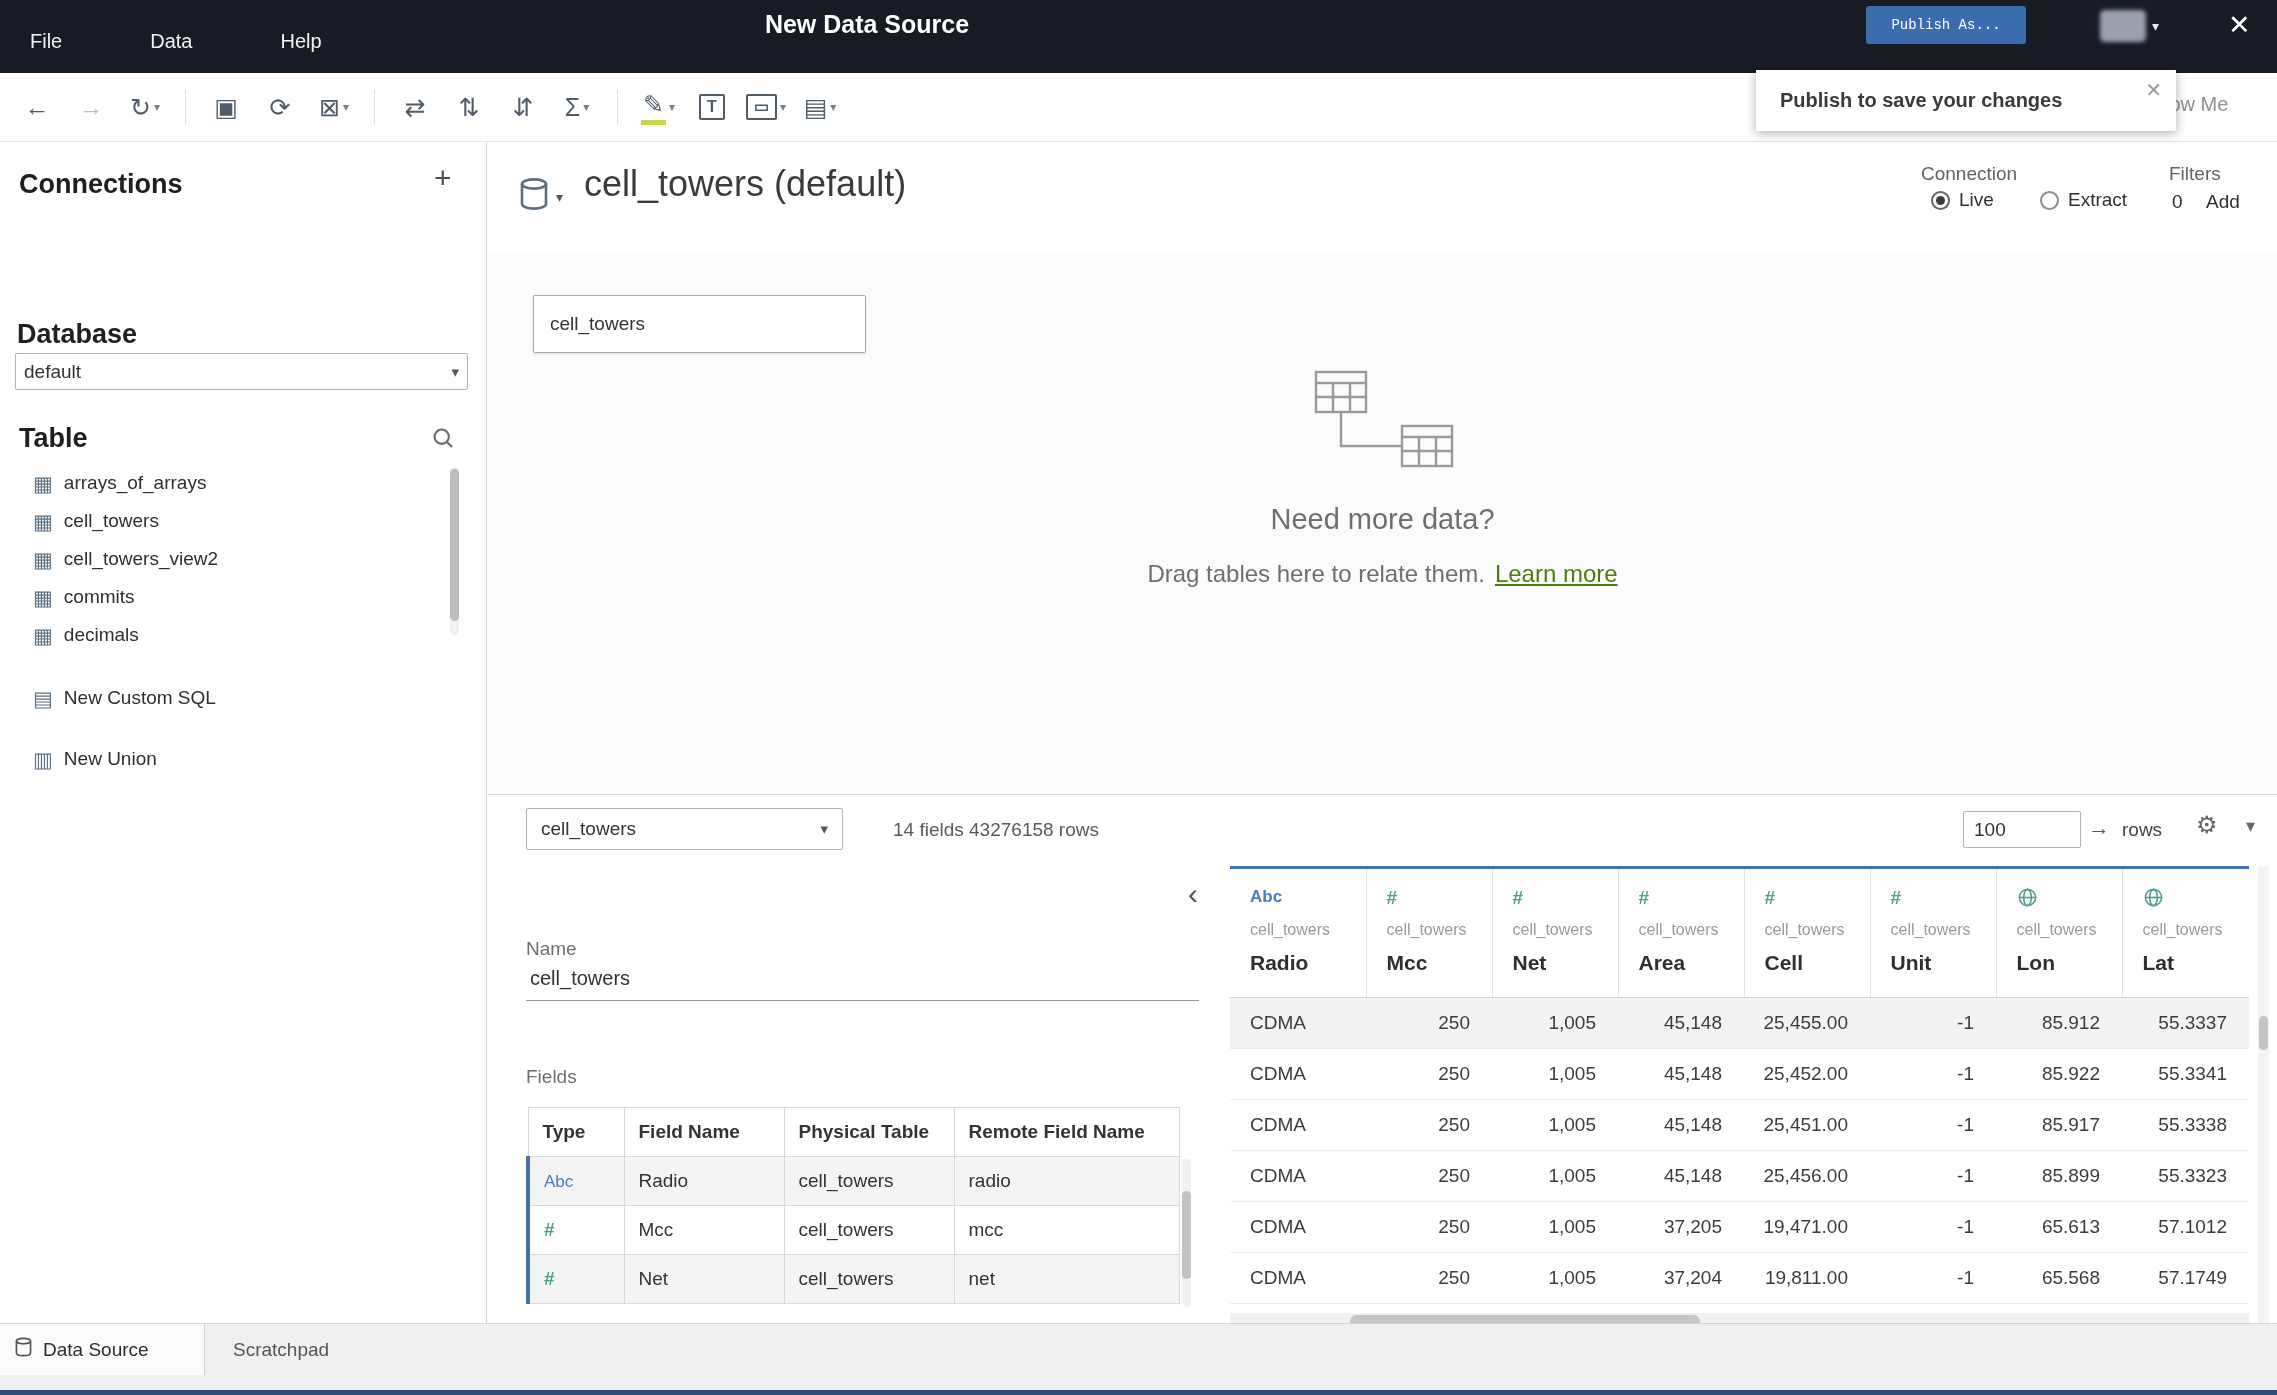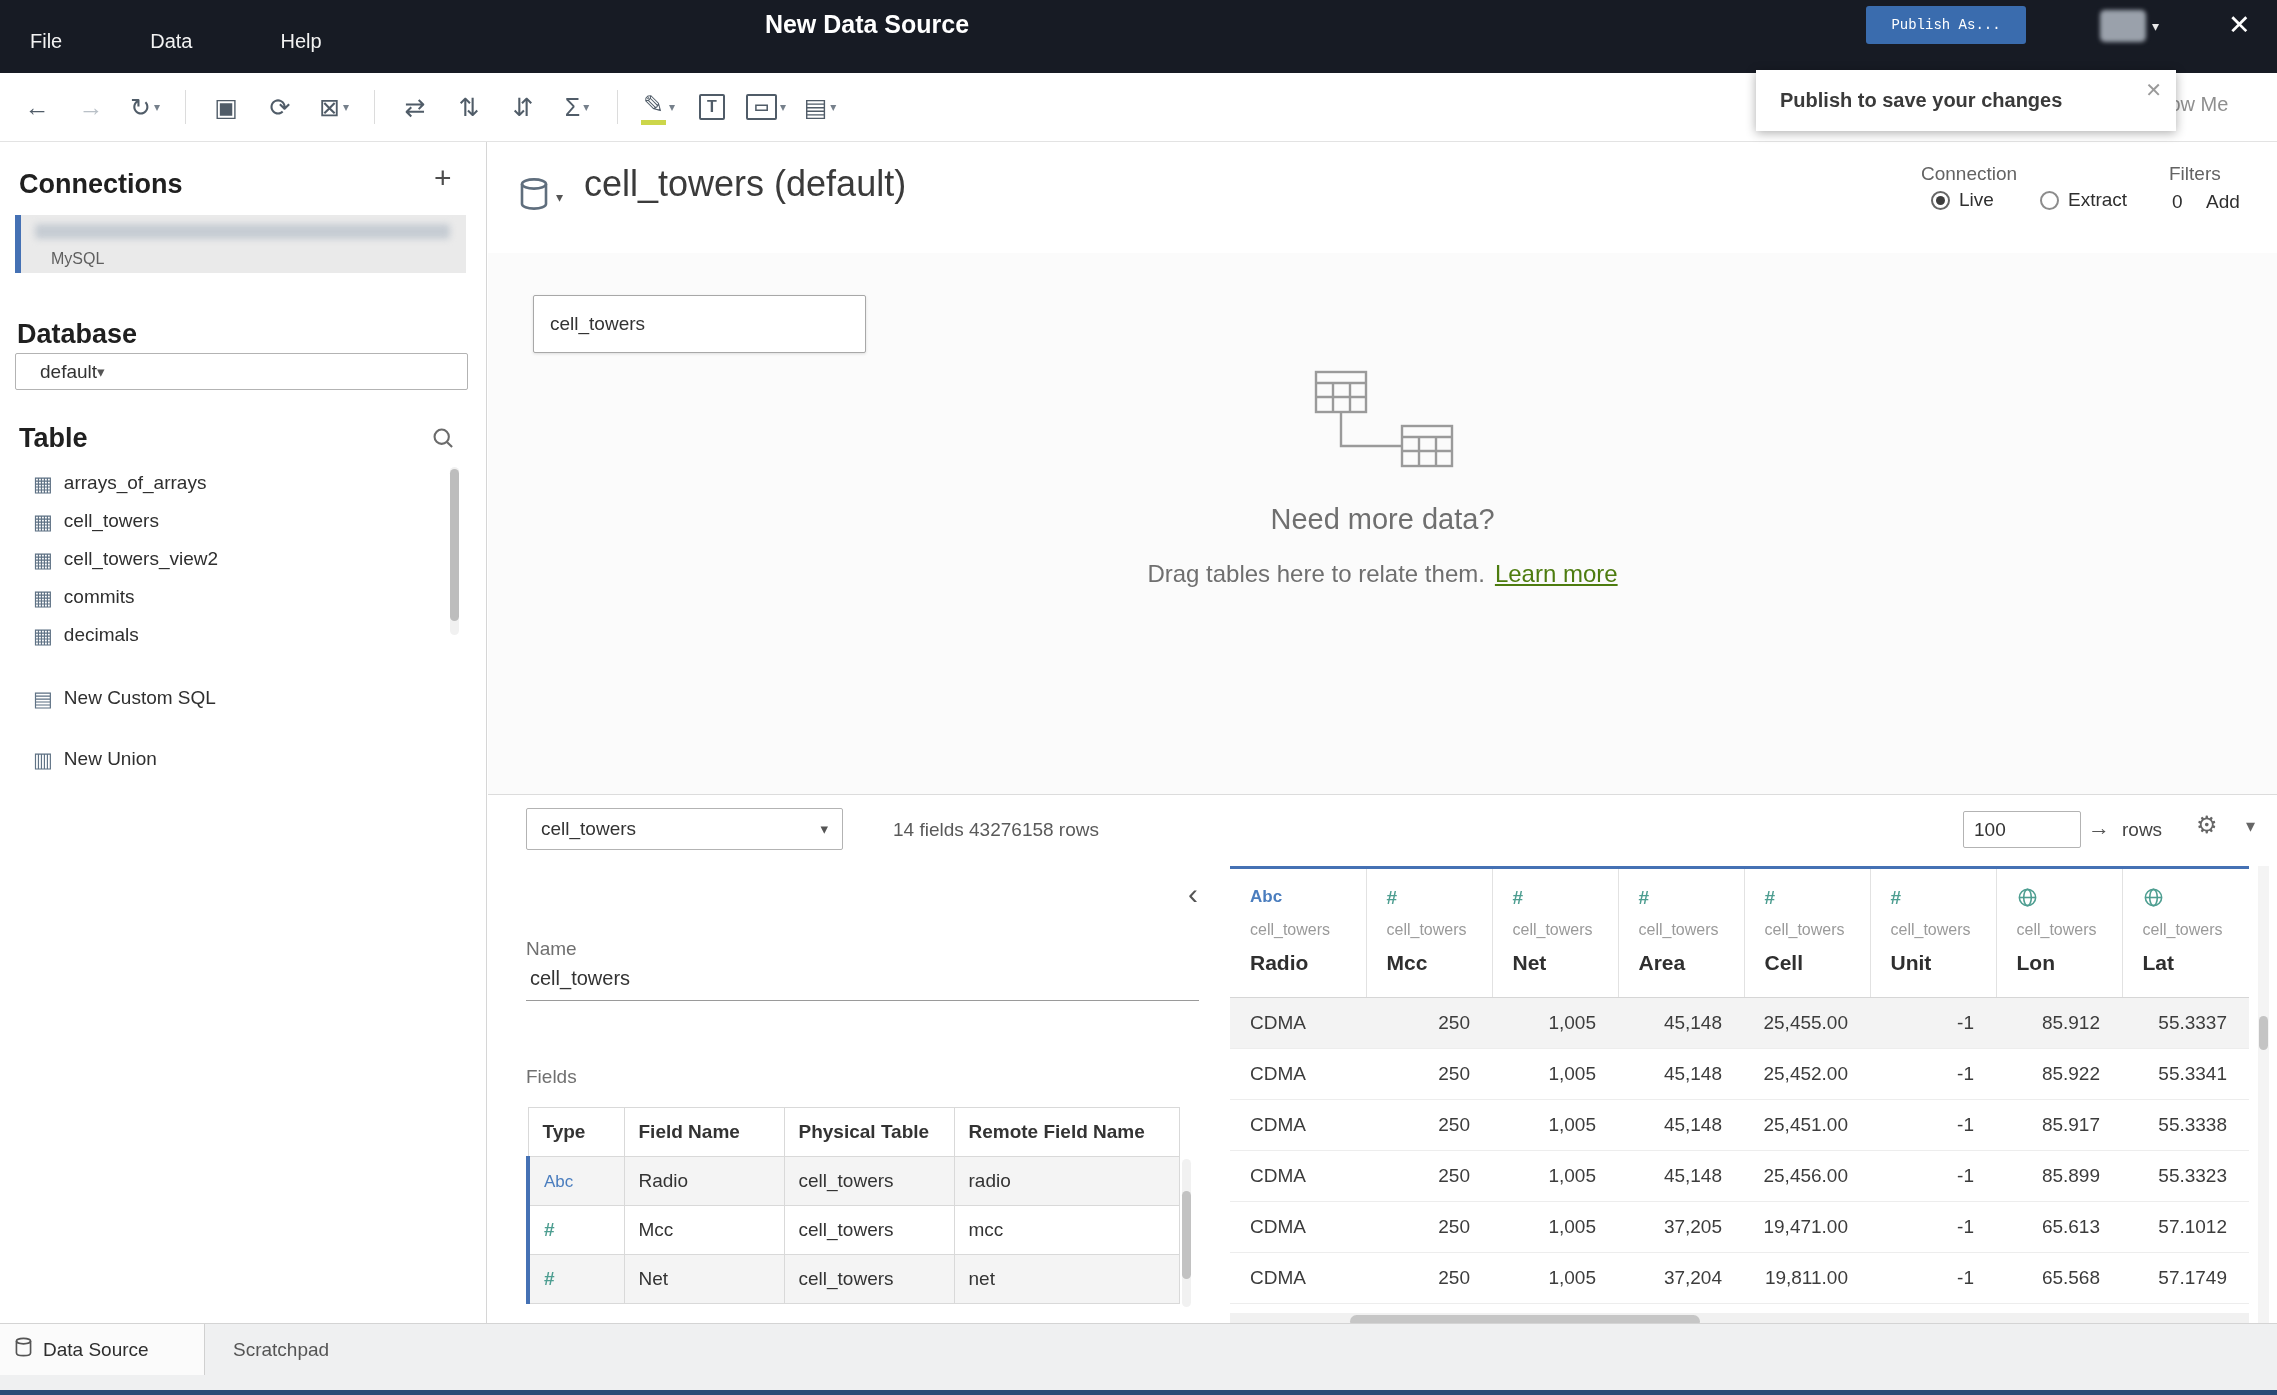--- a/index.html
+++ b/index.html
@@ -33,21 +33,21 @@
 
   
   .sidebar{position:absolute;top:141px;left:0;width:487px;bottom:56px;background:#fff;border-right:1px solid #d6d6d6;box-sizing:border-box;}
   .s-heading{position:absolute;font-size:27px;font-weight:bold;color:#202020;}
   .s-conn-h{left:19px;top:28px;}
   .s-plus{position:absolute;left:434px;top:22px;font-size:30px;font-weight:300;color:#4d4d4d;cursor:pointer;line-height:1;}
   .conn-item{position:absolute;left:15px;top:74px;width:451px;height:58px;background:#eaeaea;border-left:6px solid #4571b4;box-sizing:border-box;cursor:pointer;}
   .redact{position:absolute;left:14px;top:9px;right:16px;height:15px;background:#c6ccd3;border-radius:3px;filter:blur(3px);}
   .conn-type{position:absolute;left:30px;bottom:5px;font-size:16px;color:#5f5f5f;}
   .s-db-h{left:17px;top:178px;}
-  .s-select{position:absolute;left:15px;top:212px;width:453px;height:37px;border:1px solid #b3b3b3;border-radius:2px;box-sizing:border-box;display:flex;align-items:center;padding:0 24px;font-size:19px;color:#333;cursor:pointer;background:#fff;}
+  .s-select{position:absolute;left:15px;top:212px;width:453px;height:37px;border:1px solid #b3b3b3;border-radius:2px;box-sizing:border-box;display:flex;align-items:center;justify-content:space-between;padding:0 8px;font-size:19px;color:#333;cursor:pointer;background:#fff;}
   .caret{font-size:15px;color:#555;}
   .s-table-h{left:19px;top:282px;}
   .s-search{position:absolute;left:430px;top:284px;cursor:pointer;}
   .s-list{position:absolute;left:0;top:323px;width:448px;}
   .tbl-item{display:flex;align-items:center;height:38px;padding-left:33px;gap:11px;font-size:19px;color:#2f2f2f;cursor:pointer;}
   .tbl-icon{color:#5f7285;font-size:21px;line-height:1;}
   .s-scroll{position:absolute;left:450px;top:326px;width:9px;height:168px;background:#f1f1f1;border-radius:5px;}
   .s-thumb{position:absolute;left:0;top:2px;width:9px;height:152px;background:#bdbdbd;border-radius:5px;cursor:pointer;}
   .s-action{position:absolute;left:0;width:448px;}
   .s-ncs{top:538px;}
@@ -195,24 +195,20 @@
           <span class="tb-caret">▾</span>
         </span>
       </div>
     <span class="show-me">Show Me</span>
   </div>
 
   <aside class="sidebar">
     <div class="s-heading s-conn-h">Connections</div>
     <div class="s-plus">+</div>
 
-    <div class="conn-item">
-      <div class="redact"></div>
-      <div class="conn-type">MySQL</div>
-    </div>
 
     <div class="s-heading s-db-h">Database</div>
     <div class="s-select">
       <span>default</span>
       <span class="caret">▾</span>
     </div>
 
     <div class="s-heading s-table-h">Table</div>
     <span class="s-search">
       <svg width="26" height="26" viewBox="0 0 20 20" fill="none" stroke="#6b6b6b" stroke-width="1.6">

